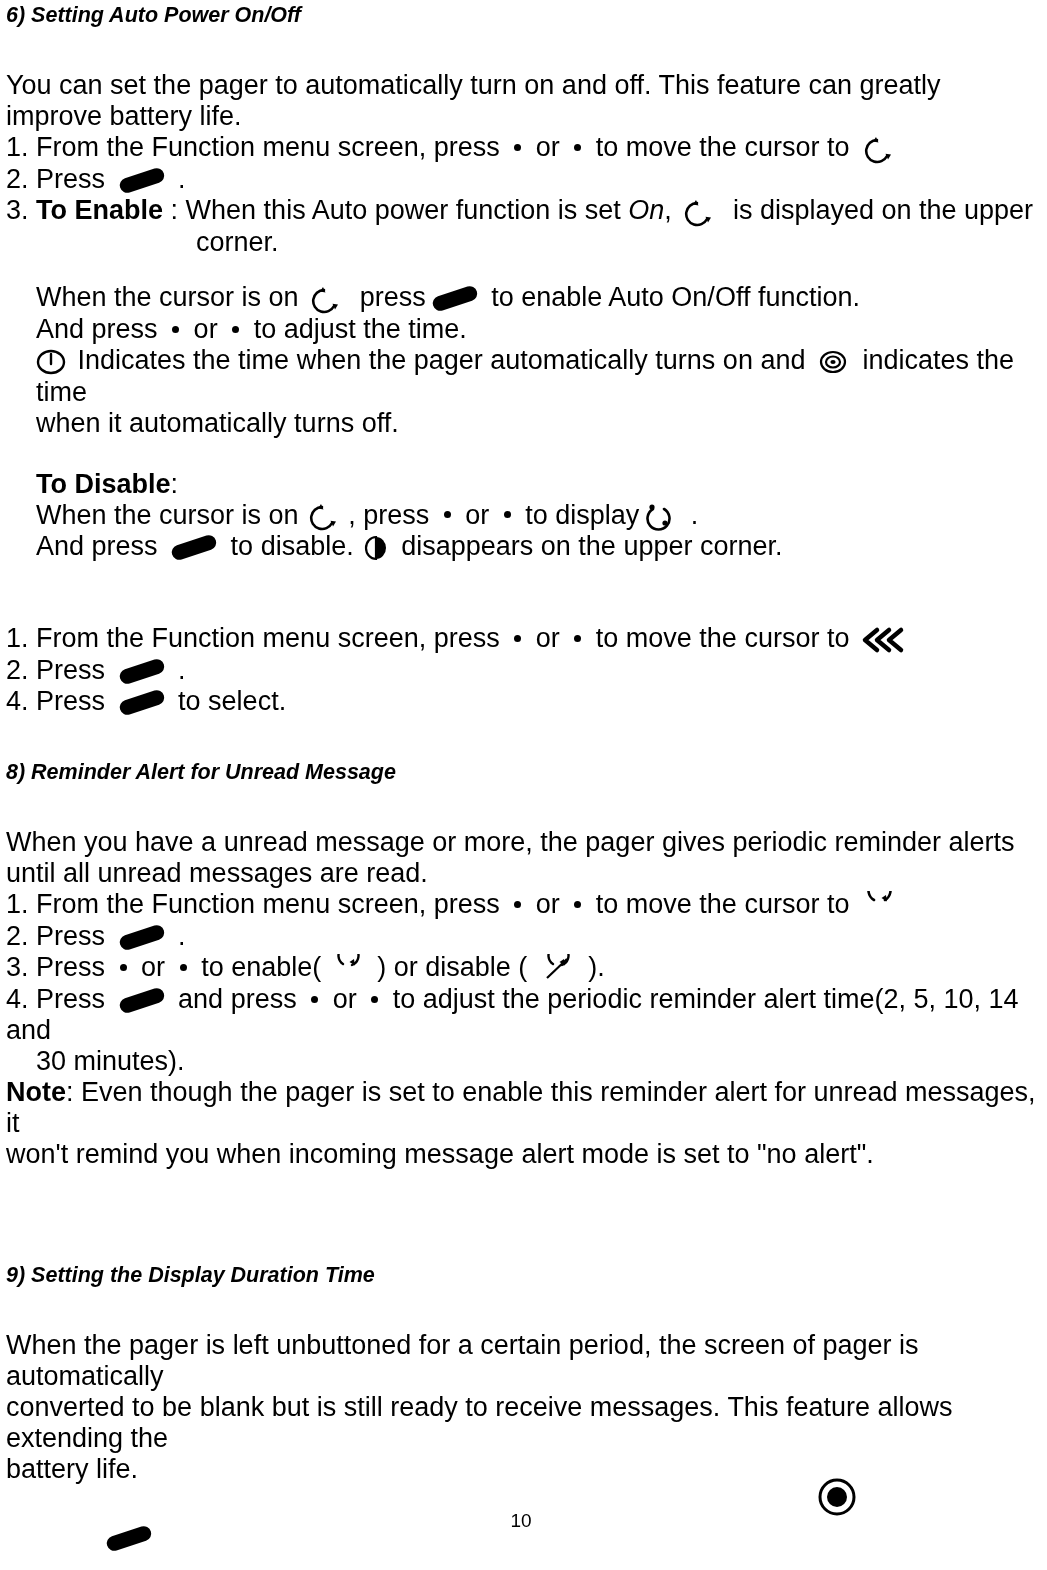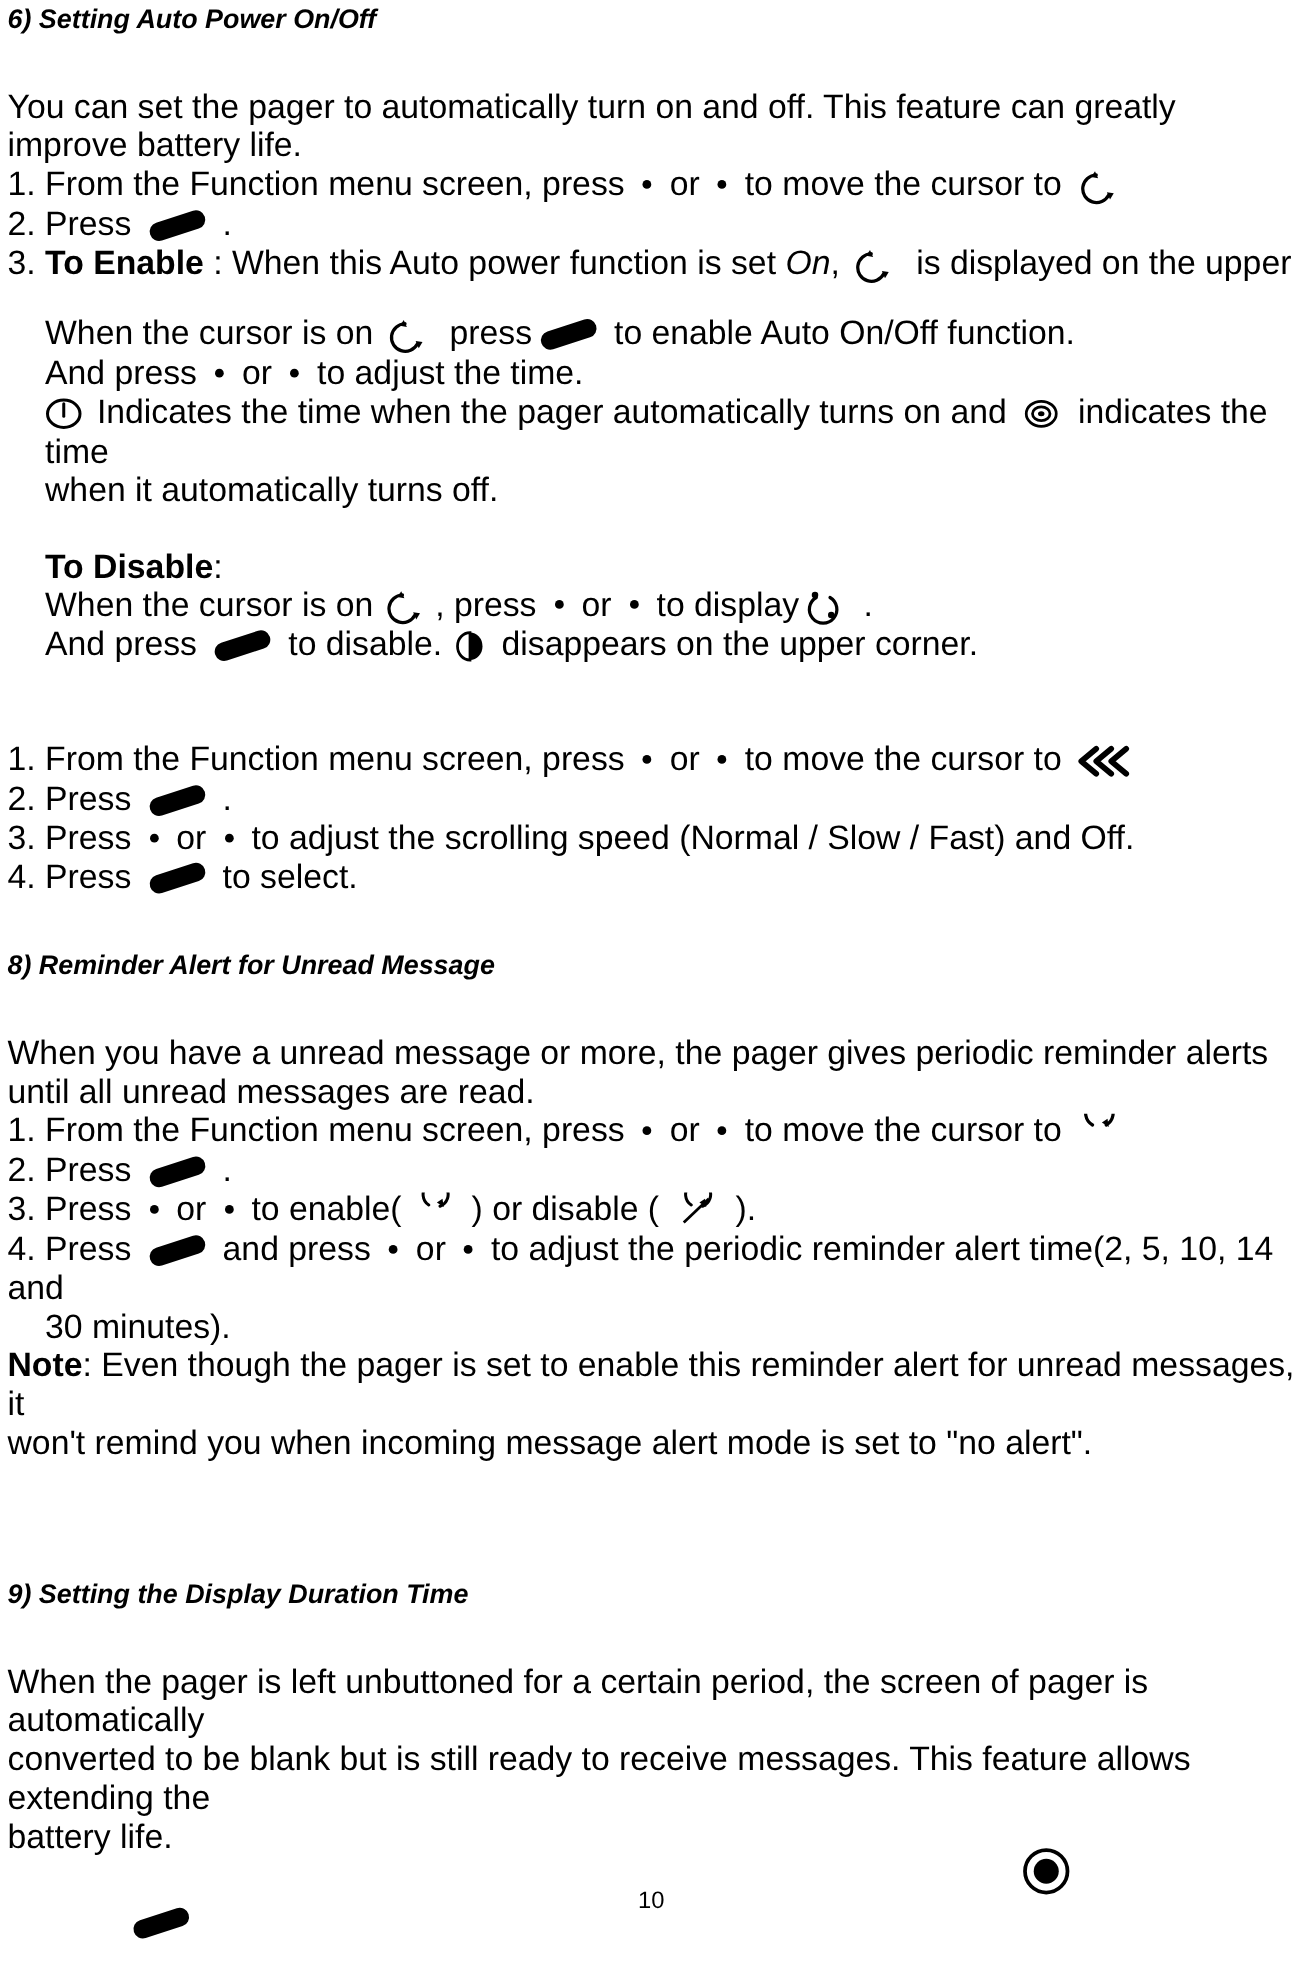--- a/index.html
+++ b/index.html
@@ -146,20 +146,21 @@
       <i>On</i><span>,</span>
       <span class="ic">
         <svg width="46" height="30" viewBox="0 0 46 30">
           <path d="M18 6 A11 11 0 1 0 28 22" fill="none" stroke="#000" stroke-width="2.6" stroke-linecap="round"></path>
           <path d="M17 3 L14 7.5 L19.5 8.5 Z" fill="#000"></path>
           <path d="M29 25.5 L32 20.5 L26.5 19.8 Z" fill="#000"></path>
         </svg>
       </span>
       <span>is displayed on the upper</span>
     </p>
+    <p class="para indent3">corner.</p>
 
     <div class="spacer-24"></div>
 
     <p class="para indent1">
       <span>When the cursor is on</span>
       <span class="ic">
         <svg width="46" height="30" viewBox="0 0 46 30">
           <path d="M18 6 A11 11 0 1 0 28 22" fill="none" stroke="#000" stroke-width="2.6" stroke-linecap="round"></path>
           <path d="M17 3 L14 7.5 L19.5 8.5 Z" fill="#000"></path>
           <path d="M29 25.5 L32 20.5 L26.5 19.8 Z" fill="#000"></path>
@@ -254,27 +255,20 @@
         </svg>
       </span>
     </p>
 
     <p class="para">
       <span>2. Press</span>
       <span class="btn-glyph"></span>
       <span>.</span>
     </p>
 
-    <p class="para">
-      <span>3. Press</span>
-      <span class="dot"></span>
-      <span>or</span>
-      <span class="dot"></span>
-      <span>to adjust the scrolling speed (Normal / Slow / Fast) and Off.</span>
-    </p>
 
     <p class="para">
       <span>4. Press</span>
       <span class="btn-glyph"></span>
       <span>to select.</span>
     </p>
 
     <div class="spacer-40"></div>
 
     <h2 class="section">8) Reminder Alert for Unread Message</h2>

